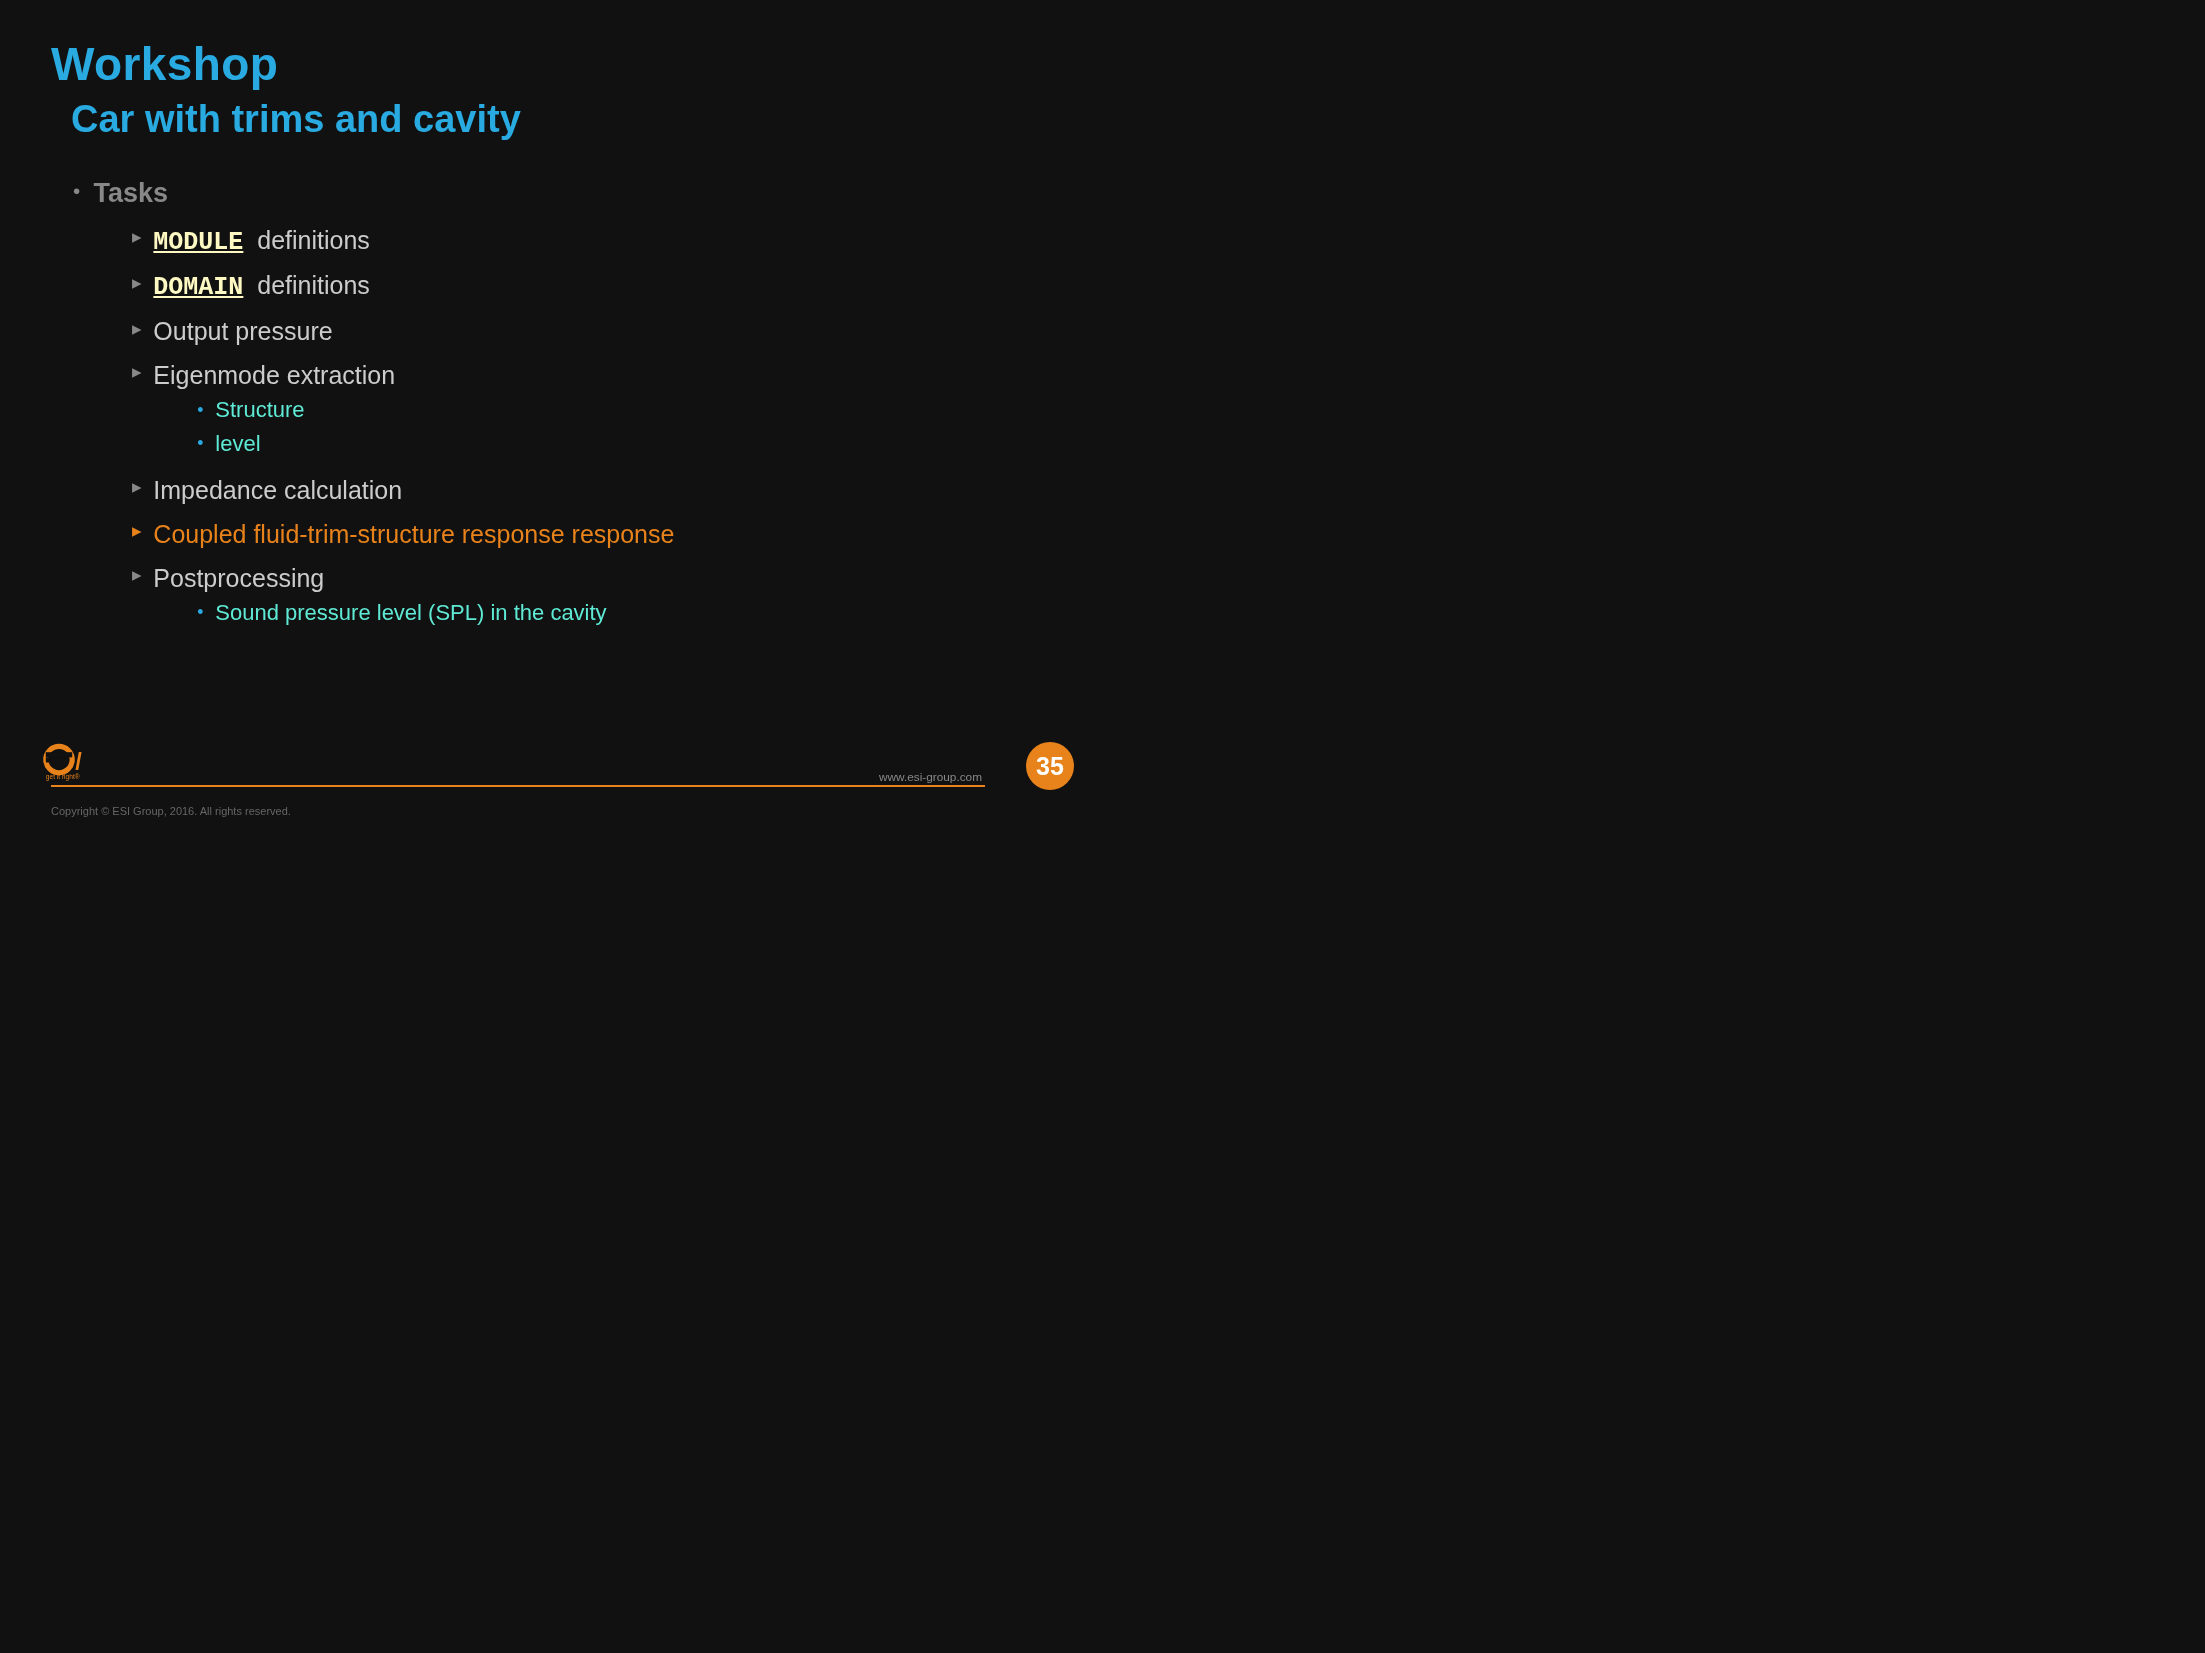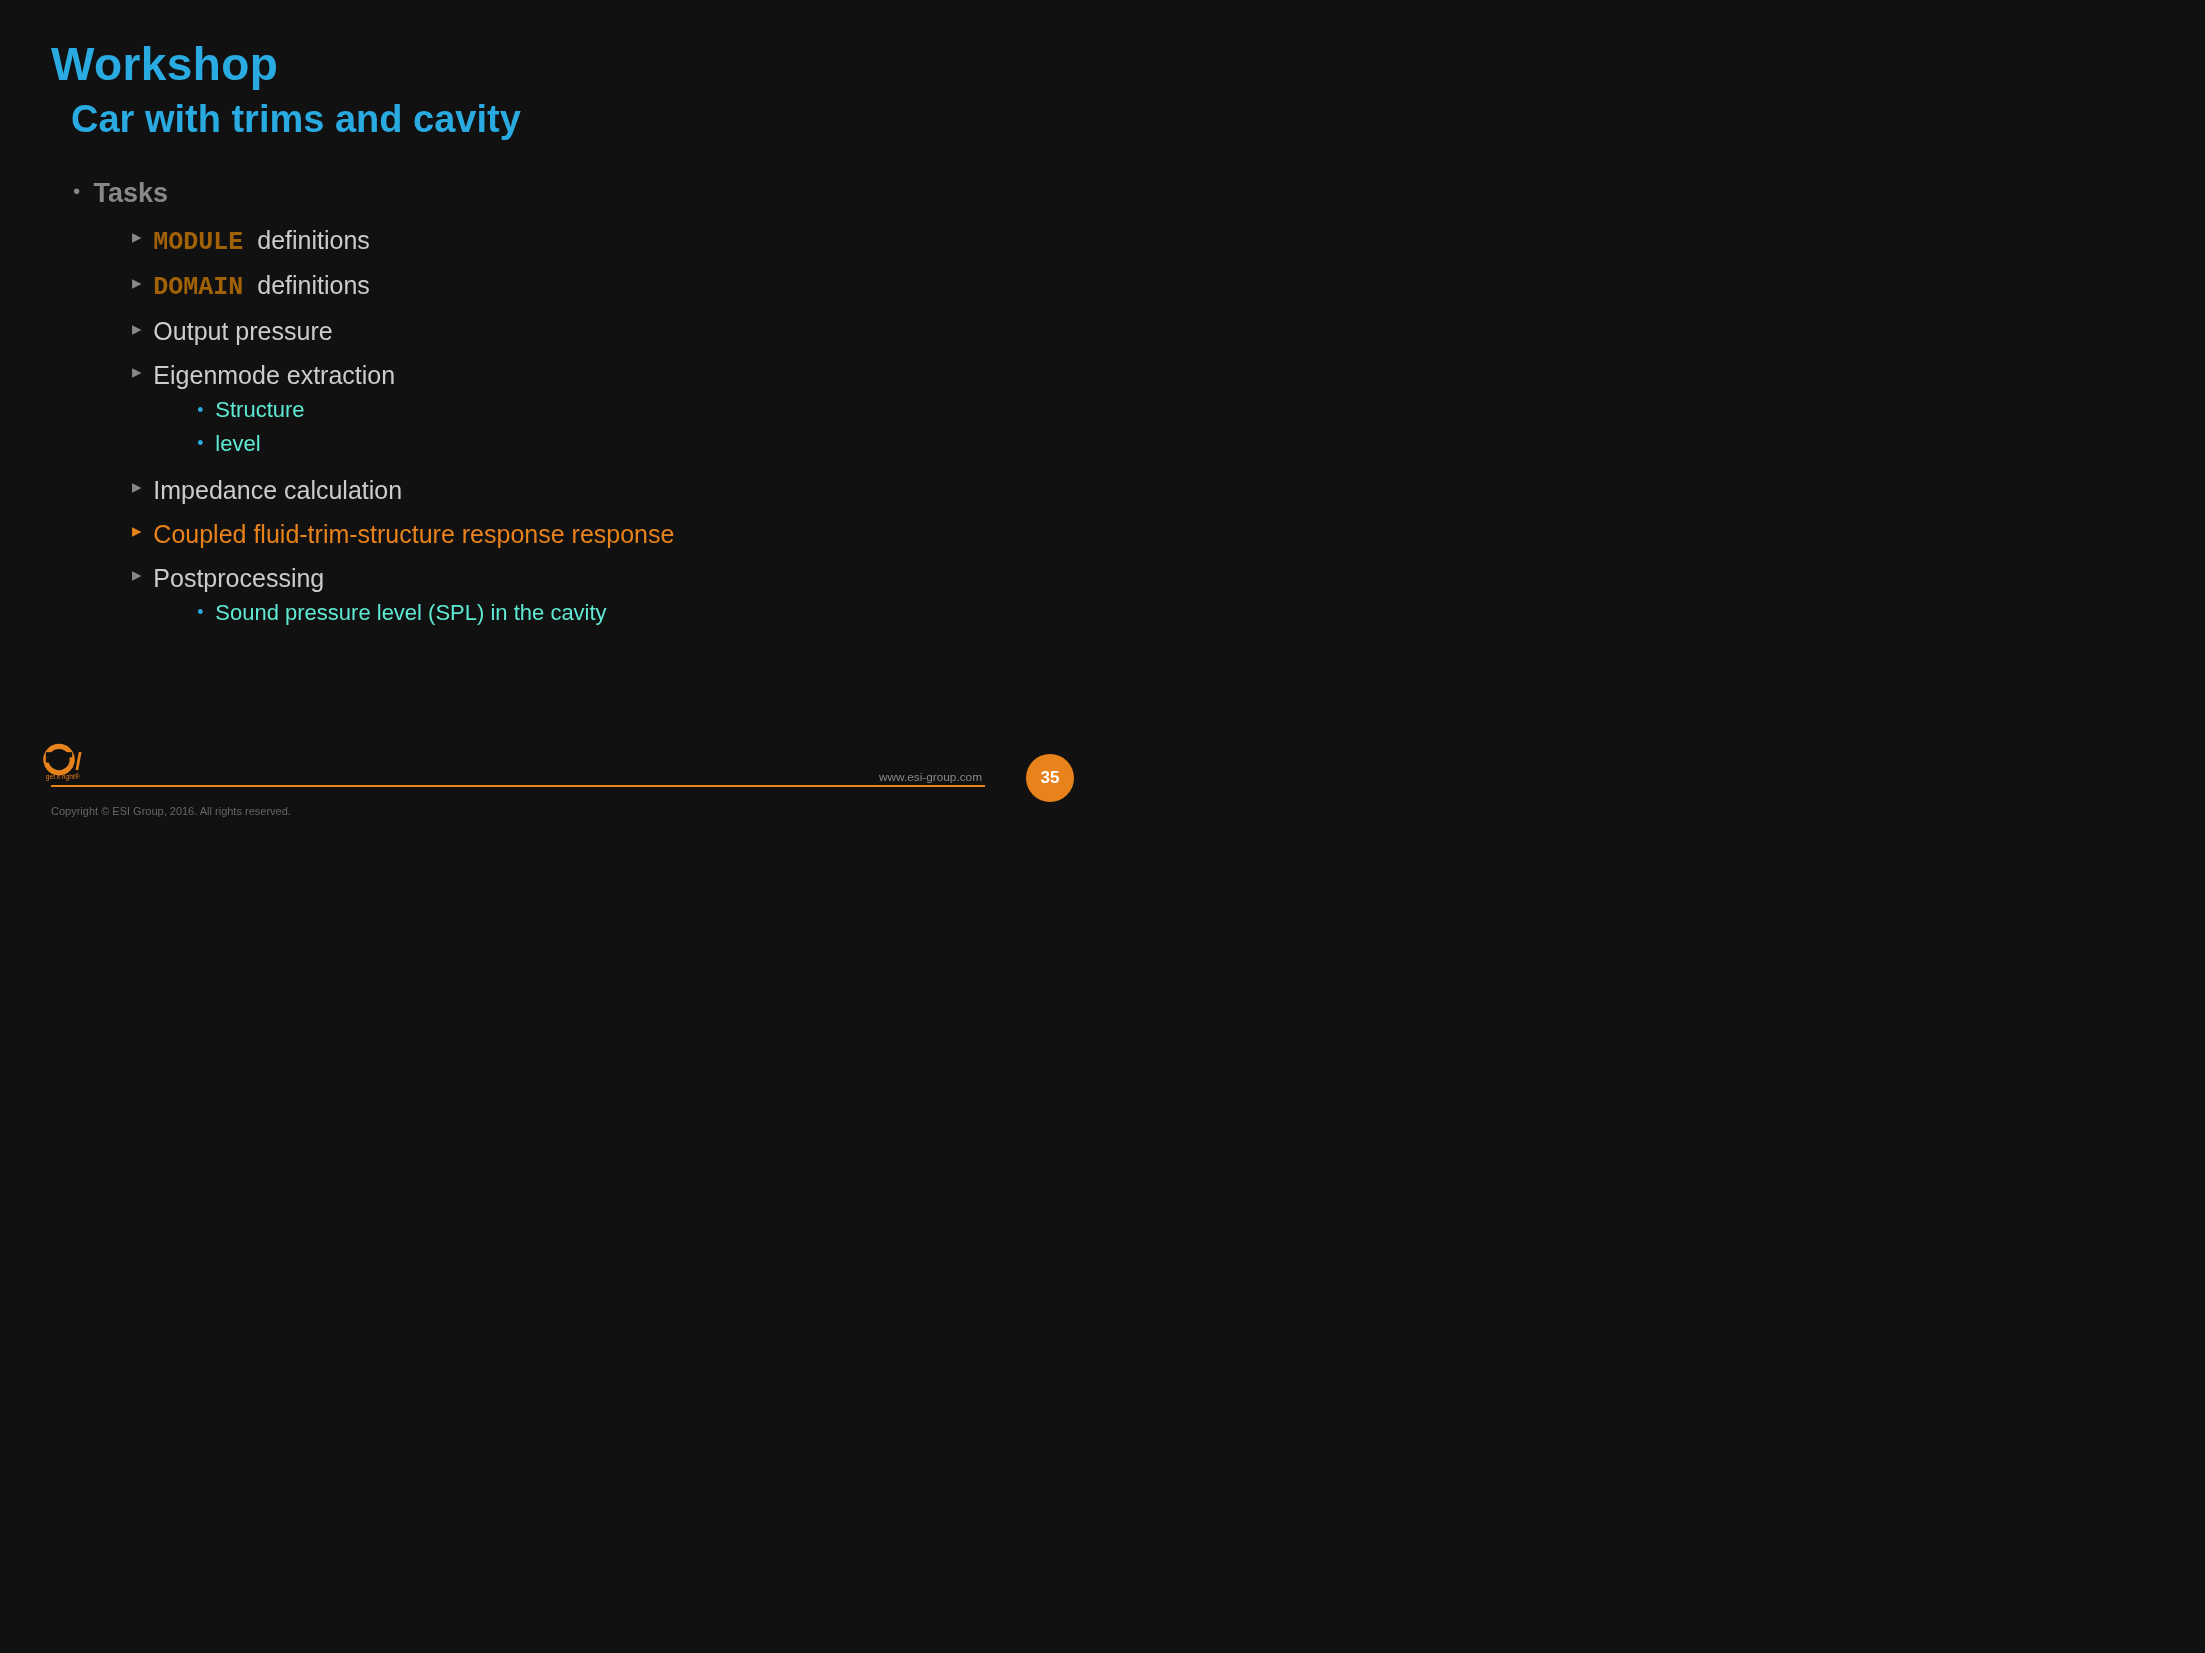--- a/index.html
+++ b/index.html
@@ -84,21 +84,22 @@
     .sub-item-text {
       color: #ccc;
       font-size: 25px;
       font-weight: 400;
       line-height: 1.4;
     }
 
     .sub-item-text .keyword {
       font-family: 'Courier New', Courier, monospace;
       font-weight: 700;
-      color: #a16207;
+      color: #fef9c3;
+      text-decoration: underline;
     }
 
     .sub-item-text.highlighted {
       color: #E8821A;
     }
 
     .nested-items {
       padding-left: 44px;
       margin-top: 4.4px;
     }
@@ -157,31 +158,31 @@
     .footer-url {
       position: absolute;
       bottom: 43px;
       right: 121px;
       color: #888;
       font-size: 11.8px;
     }
 
     .page-badge {
       position: absolute;
-      bottom: 25px;
+      bottom: 37px;
       right: 29px;
       width: 48px;
       height: 48px;
       background: #E8821A;
       border-radius: 50%;
       display: flex;
       align-items: center;
       justify-content: center;
       color: #fff;
-      font-size: 17px;
+      font-size: 25px;
       font-weight: 700;
     }
 
     .copyright {
       position: absolute;
       bottom: 10px;
       left: 51px;
       color: #666;
       font-size: 11px;
     }

